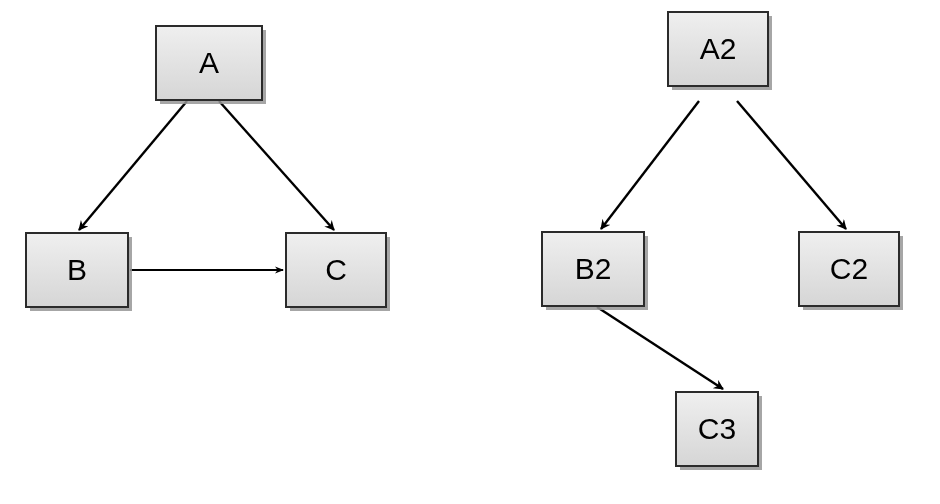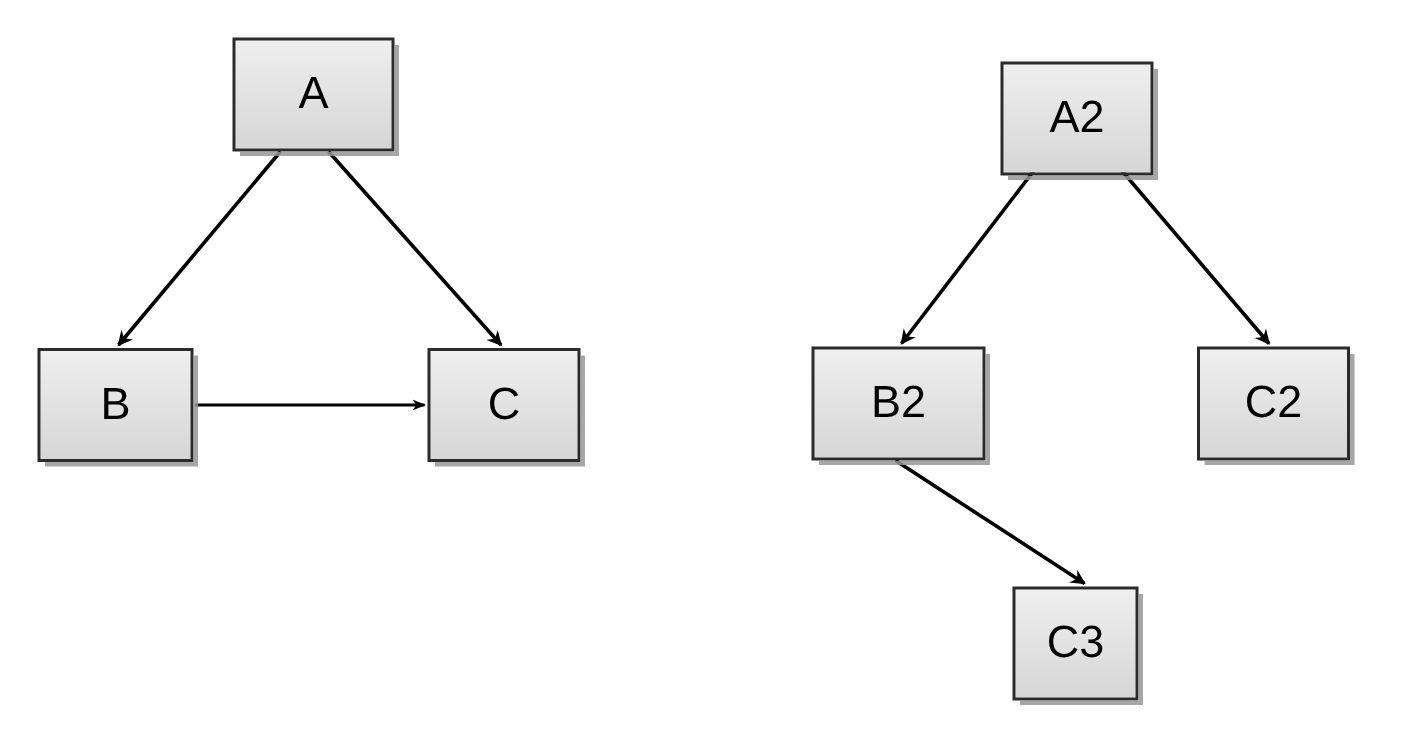--- a/index.html
+++ b/index.html
@@ -75,24 +75,24 @@
   <div id="nodes-layer">
       <div class="node" style="left: 155px; top: 25px; width: 108px; height: 76px;">
         <span class="node-label">A</span>
       </div>
       <div class="node" style="left: 25px; top: 232px; width: 104px; height: 76px;">
         <span class="node-label">B</span>
       </div>
       <div class="node" style="left: 285px; top: 232px; width: 102px; height: 76px;">
         <span class="node-label">C</span>
       </div>
-      <div class="node" style="left: 667px; top: 41px; width: 102px; height: 76px;">
+      <div class="node" style="left: 667px; top: 11px; width: 102px; height: 76px;">
         <span class="node-label">A2</span>
       </div>
-      <div class="node" style="left: 541px; top: 231px; width: 116px; height: 76px;">
+      <div class="node" style="left: 541px; top: 231px; width: 104px; height: 76px;">
         <span class="node-label">B2</span>
       </div>
       <div class="node" style="left: 798px; top: 231px; width: 102px; height: 76px; align-items: center;">
         <span class="node-label">C2</span>
       </div>
       <div class="node" style="left: 675px; top: 391px; width: 84px; height: 76px;">
         <span class="node-label">C3</span>
       </div>
     </div>
 

